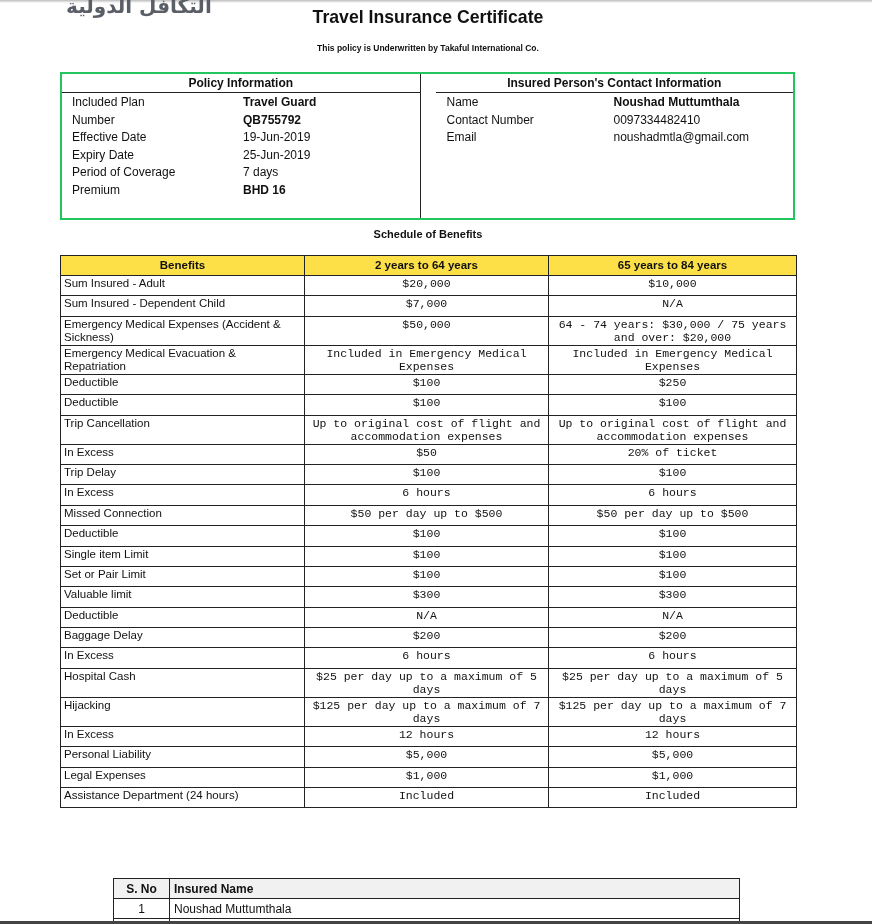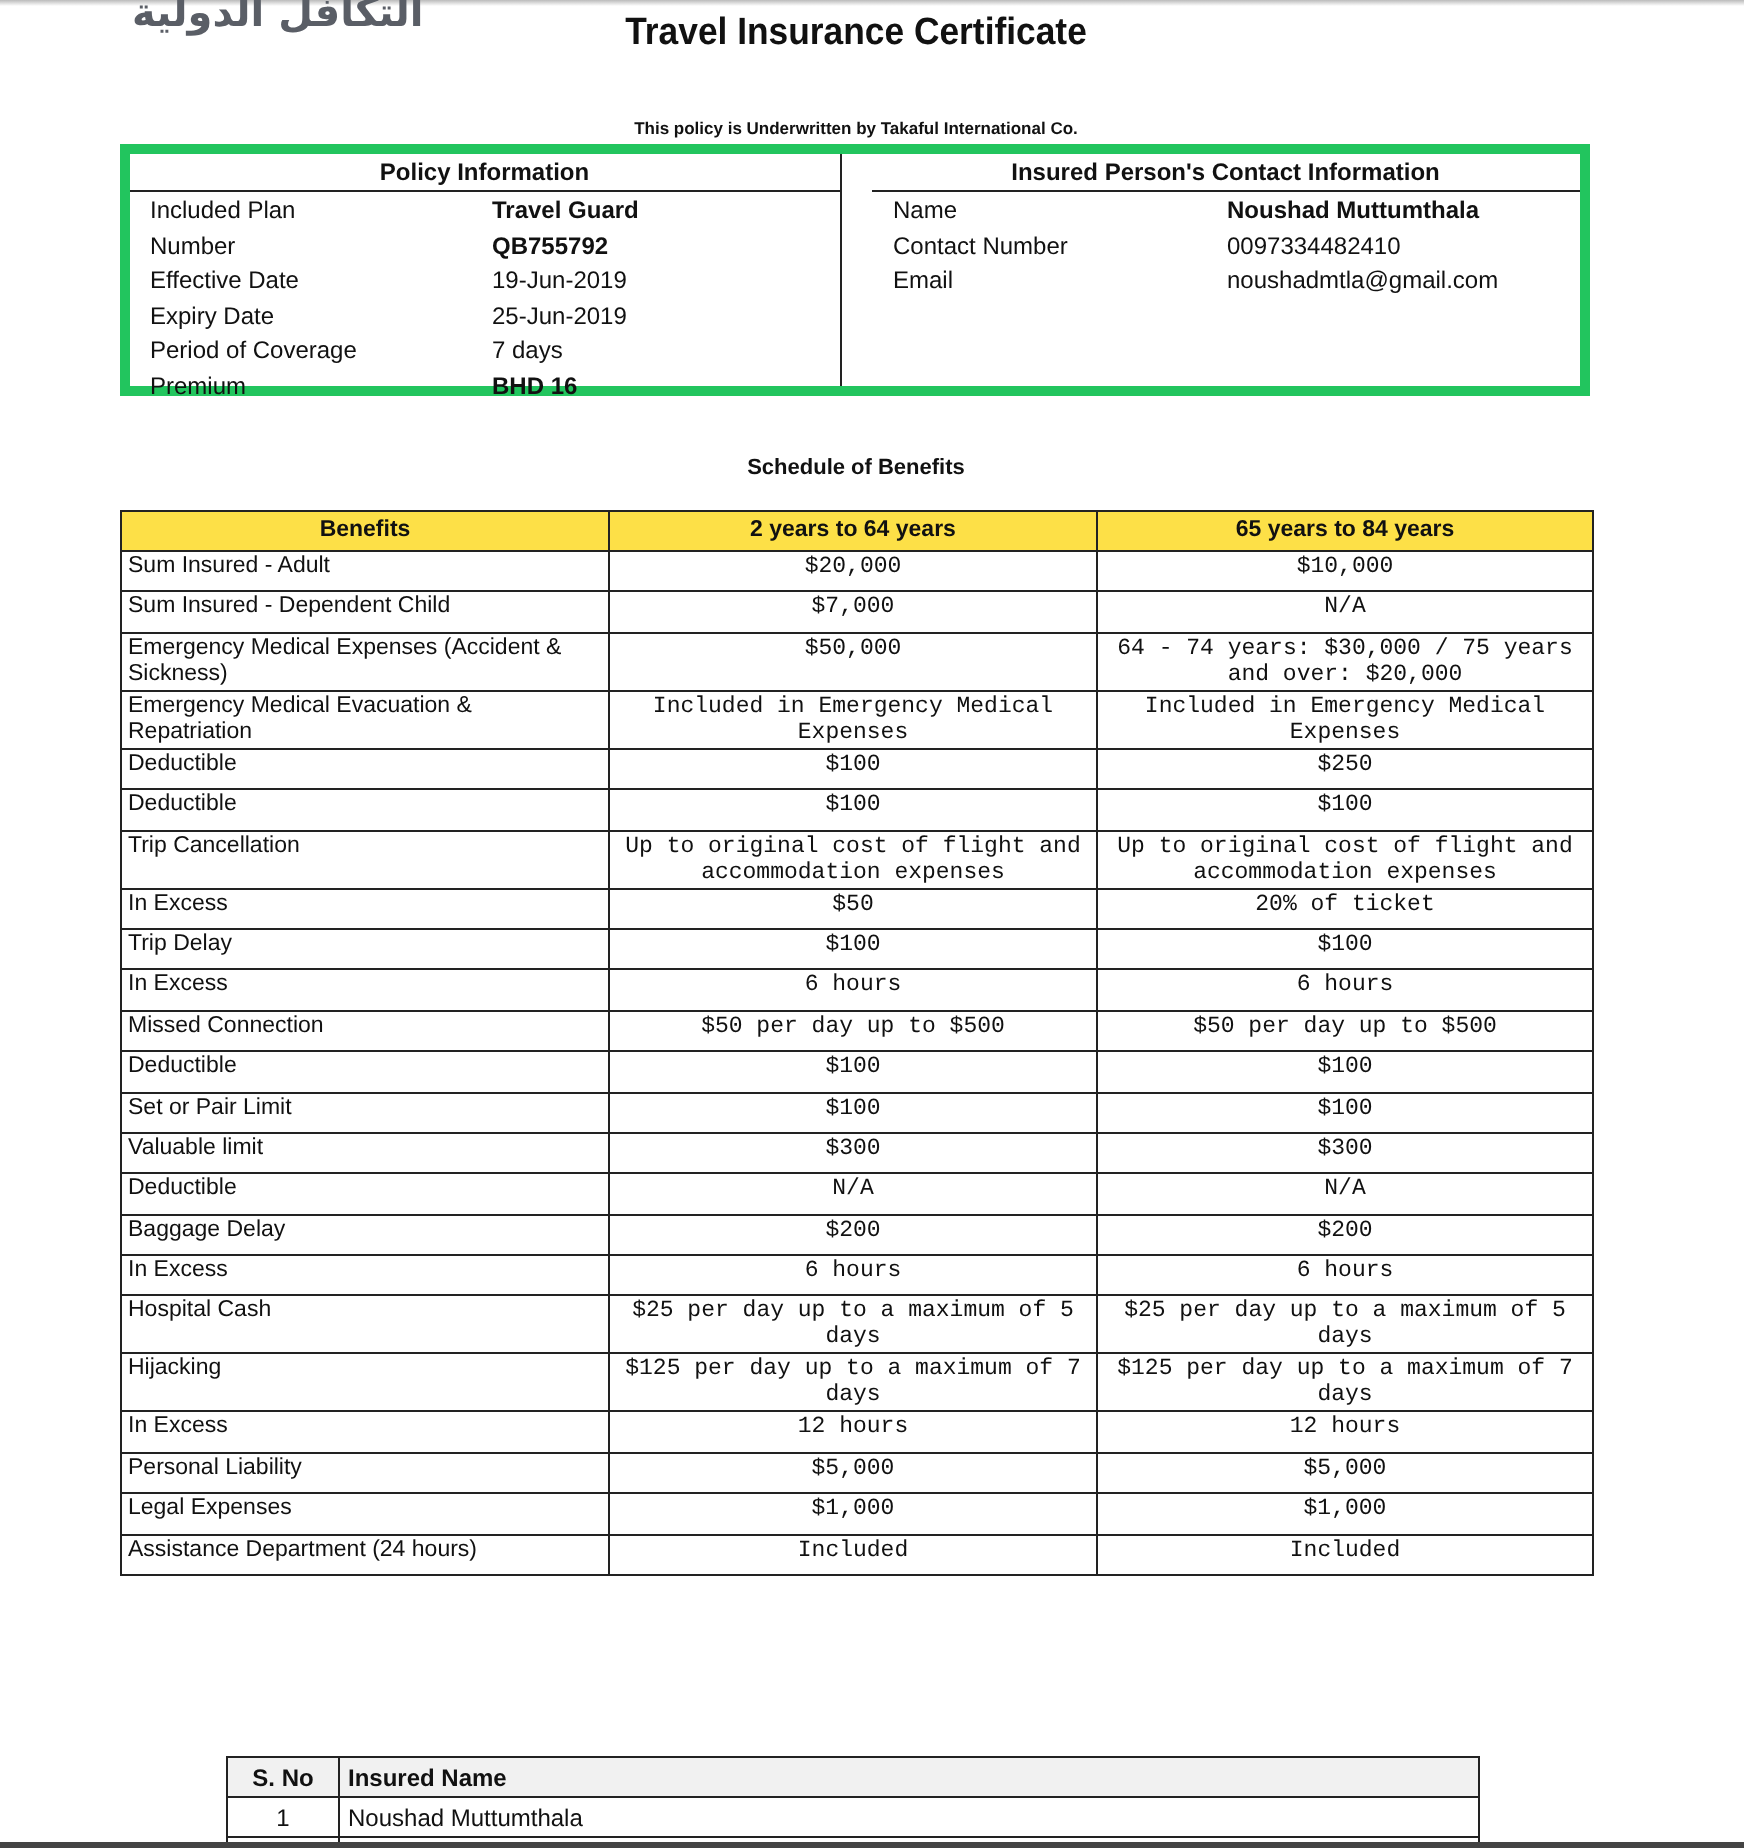--- a/index.html
+++ b/index.html
@@ -6,25 +6,25 @@
   body {
     width: 872px; height: 924px; overflow: hidden; position: relative;
     font-family: "Liberation Sans", sans-serif; color: #111;
   }
   .topshadow { position: absolute; left: 0; top: 0; width: 872px; height: 3px;
     background: linear-gradient(#bbb, #fff); }
   .logo { position: absolute; left: 66px; top: -6px; font-size: 20px; color: #5a5e66;
     font-family: "DejaVu Sans", sans-serif; letter-spacing: 1px; font-weight: bold; }
   .title { position: absolute; left: 0; width: 856px; top: 6px; text-align: center;
     font-size: 19px; font-weight: bold; transform: scaleX(0.93); transform-origin: center; }
-  .subtitle { position: absolute; left: 0; width: 856px; top: 59px; text-align: center;
+  .subtitle { position: absolute; left: 0; width: 856px; top: 43px; text-align: center;
     font-size: 8.5px; font-weight: bold; }
 
-  .info { position: absolute; left: 60px; top: 72px; width: 735px; height: 126px;
-    border: 5px solid #22c55e; box-sizing: border-box; display: flex; gap: 15px; }
+  .info { position: absolute; left: 60px; top: 72px; width: 735px; height: 148px;
+    border: 2px solid #22c55e; box-sizing: border-box; display: flex; gap: 15px; }
   .info .col { position: relative; height: 100%; box-sizing: border-box; }
   .info .col.left { width: 367px; border-right: 1px solid #222; }
   .info .col.right { width: 366px; }
   .info .hdr { height: 19px; border-bottom: 1px solid #222; text-align: center;
     font-size: 12px; font-weight: bold; line-height: 19px; box-sizing: border-box; }
   .info .row { display: flex; height: 17.5px; font-size: 12px; line-height: 17.5px; }
   .info .col.left .row .k { width: 171px; padding-left: 10px; }
   .info .col.right .row .k { width: 167px; padding-left: 11px; }
   .info .v.b { font-weight: bold; }
   .info .rows { padding-top: 1px; }
@@ -180,20 +180,25 @@
         <td>Missed Connection</td>
         <td class="c">$50 per day up to $500</td>
         <td class="c">$50 per day up to $500</td>
       </tr>
       <tr>
         <td>Deductible</td>
         <td class="c">$100</td>
         <td class="c">$100</td>
       </tr>
       <tr>
+        <td>Single item Limit</td>
+        <td class="c">$100</td>
+        <td class="c">$100</td>
+      </tr>
+      <tr>
         <td>Set or Pair Limit</td>
         <td class="c">$100</td>
         <td class="c">$100</td>
       </tr>
       <tr>
         <td>Valuable limit</td>
         <td class="c">$300</td>
         <td class="c">$300</td>
       </tr>
       <tr>

